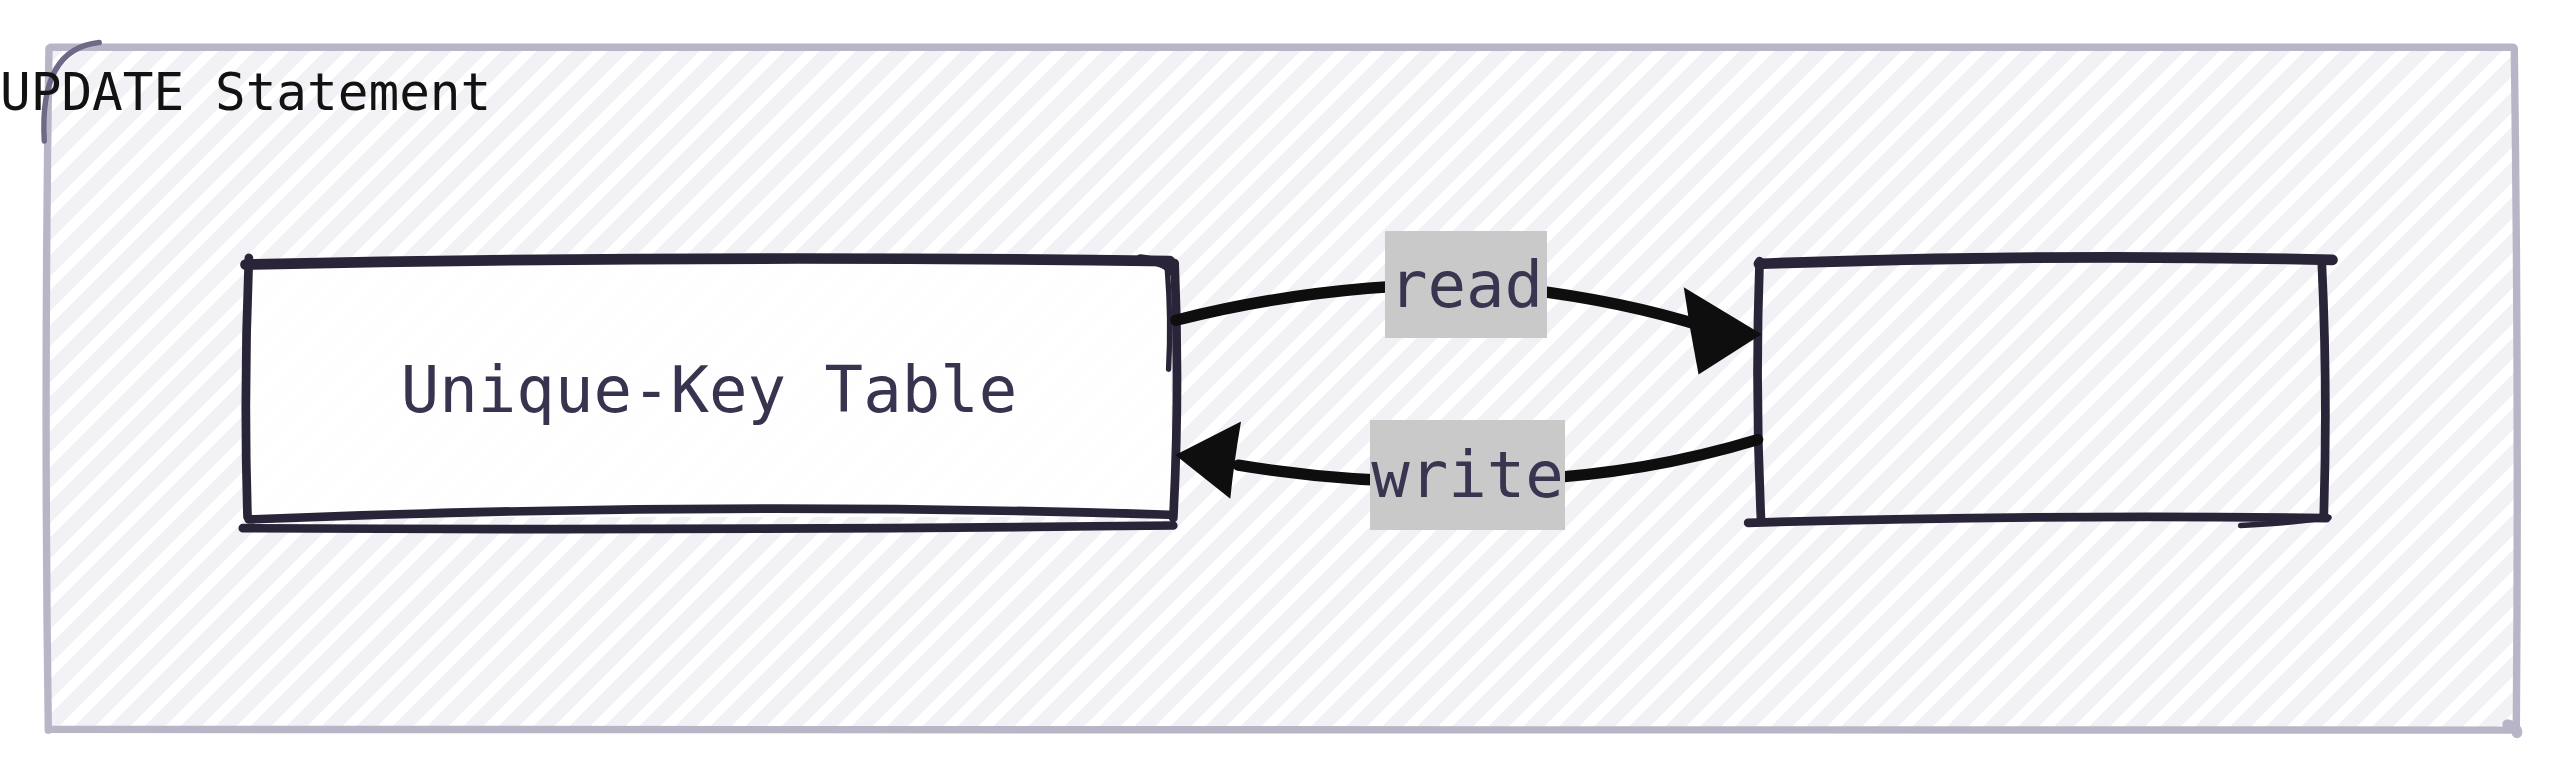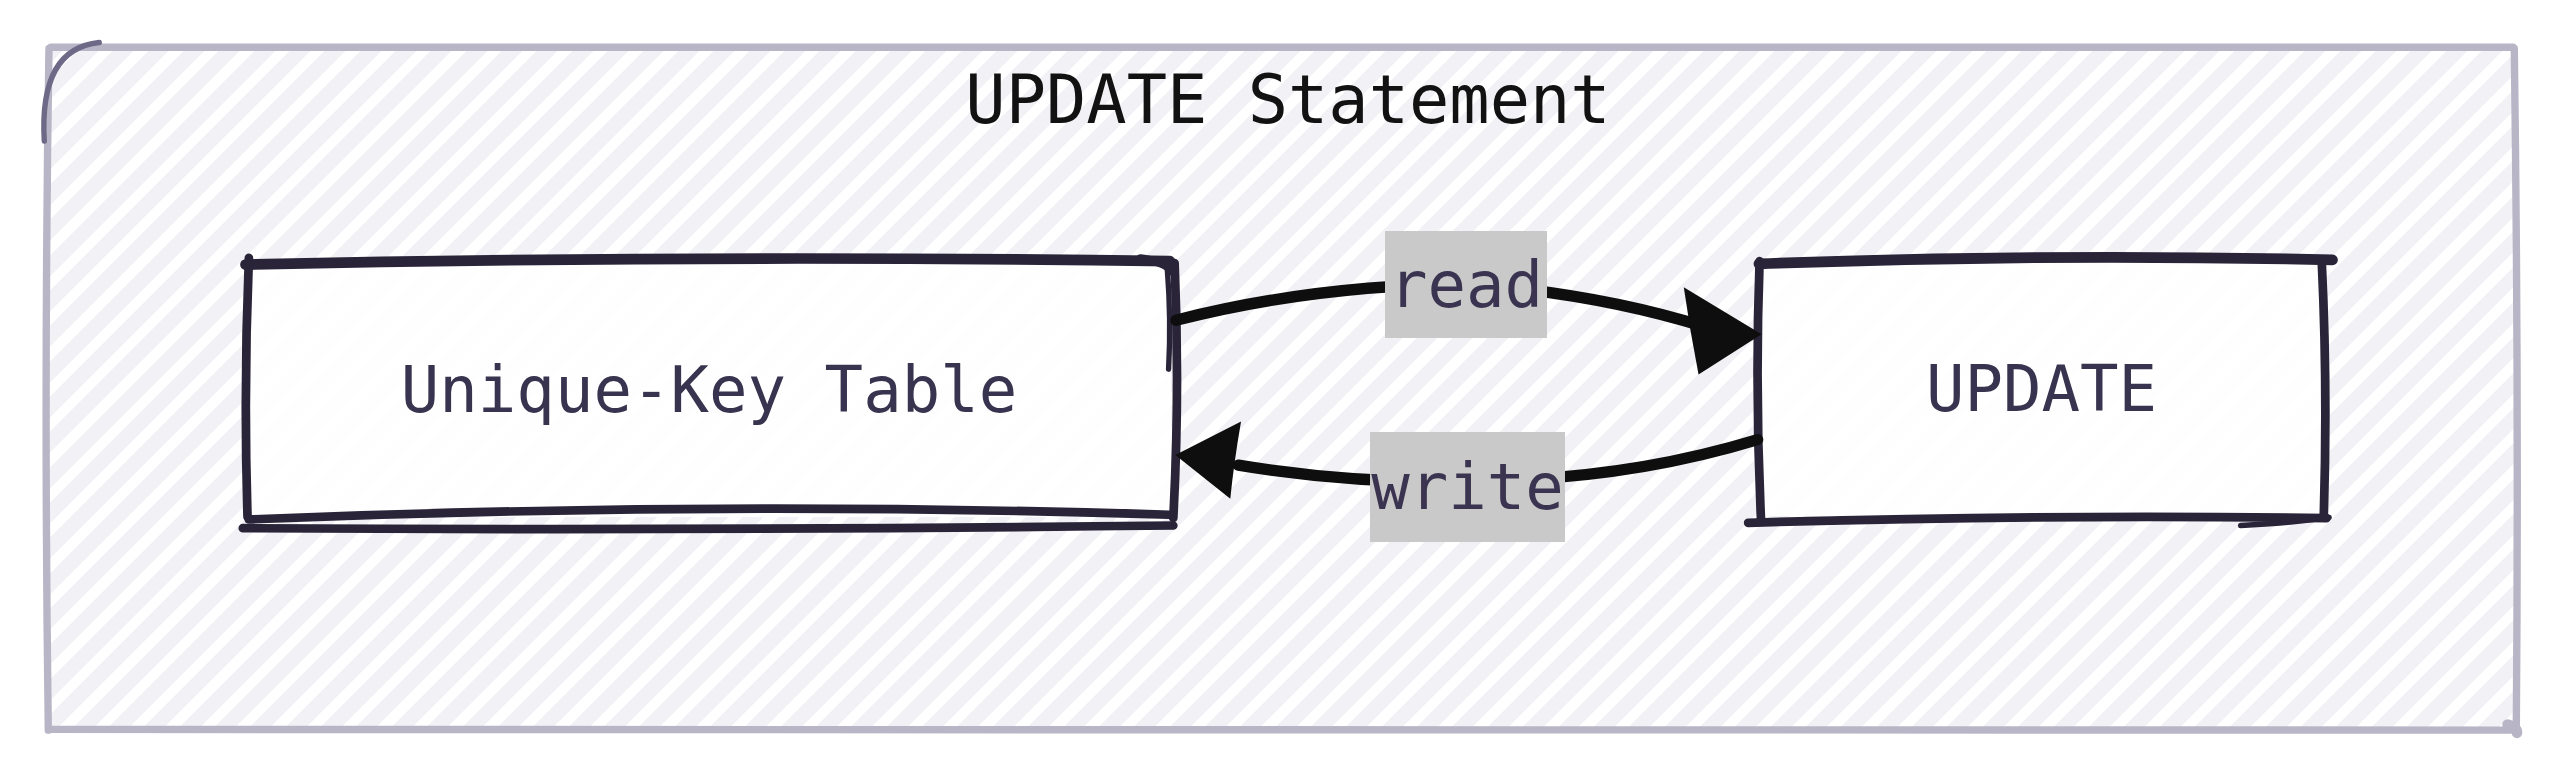--- a/index.html
+++ b/index.html
@@ -14,22 +14,22 @@
   
   .frame{
     position:absolute;
     left:47px; top:46px;
     width:2469px; height:683px;
     background:repeating-linear-gradient(135deg,#f2f2f6 0 14.8px,#ffffff 14.8px 25px);
   }
   .title{
     position:absolute;
     left:0; right:0; top:67px;
-    text-align:center;
-    font-size:67px;
+    text-align:left;
+    font-size:51px;
     line-height:1;
     color:#121212;
     letter-spacing:0;
   }
   .node{
     position:absolute;
     display:flex;
     align-items:center;
     justify-content:center;
     background:rgba(255,255,255,0.88);
@@ -43,41 +43,38 @@
     position:absolute;
     display:flex;
     align-items:center;
     justify-content:center;
     background:#c9c9c9;
     color:#3a3450;
     font-size:64px;
     line-height:1;
   }
   .edge-label.read{ left:1385px; top:231px; width:162px; height:107px; }
-  .edge-label.write{ left:1370px; top:432px; width:195px; height:110px; }
+  .edge-label.write{ left:1370px; top:420px; width:195px; height:110px; }
   svg.overlay{
     position:absolute;
     left:0; top:0;
     width:2576px; height:784px;
     pointer-events:none;
   }
   .overlay *{vector-effect:none;}
 </style>
 </head>
 <body>
 
 <div class="canvas">
 
   <div class="frame"></div>
 
   <div class="node left">
     <span>Unique-Key Table</span>
-  </div>
-  <div class="node right">
-    <span>UPDATE</span>
   </div>
 
   <svg class="overlay" viewBox="0 0 3840 1168">
 
     <g fill="none" stroke="#b8b6c6" stroke-width="11" stroke-linecap="round" stroke-linejoin="round">
       <path d="M76,70 Q1900,62 3746,70"></path>
       <path d="M3748,72 Q3755,580 3751,1086"></path>
       <path d="M3750,1088 Q1900,1095 74,1087"></path>
       <path d="M72,1088 Q65,580 73,72"></path>
       <path d="M3738,1080 q14,4 14,12" stroke-width="16"></path>

